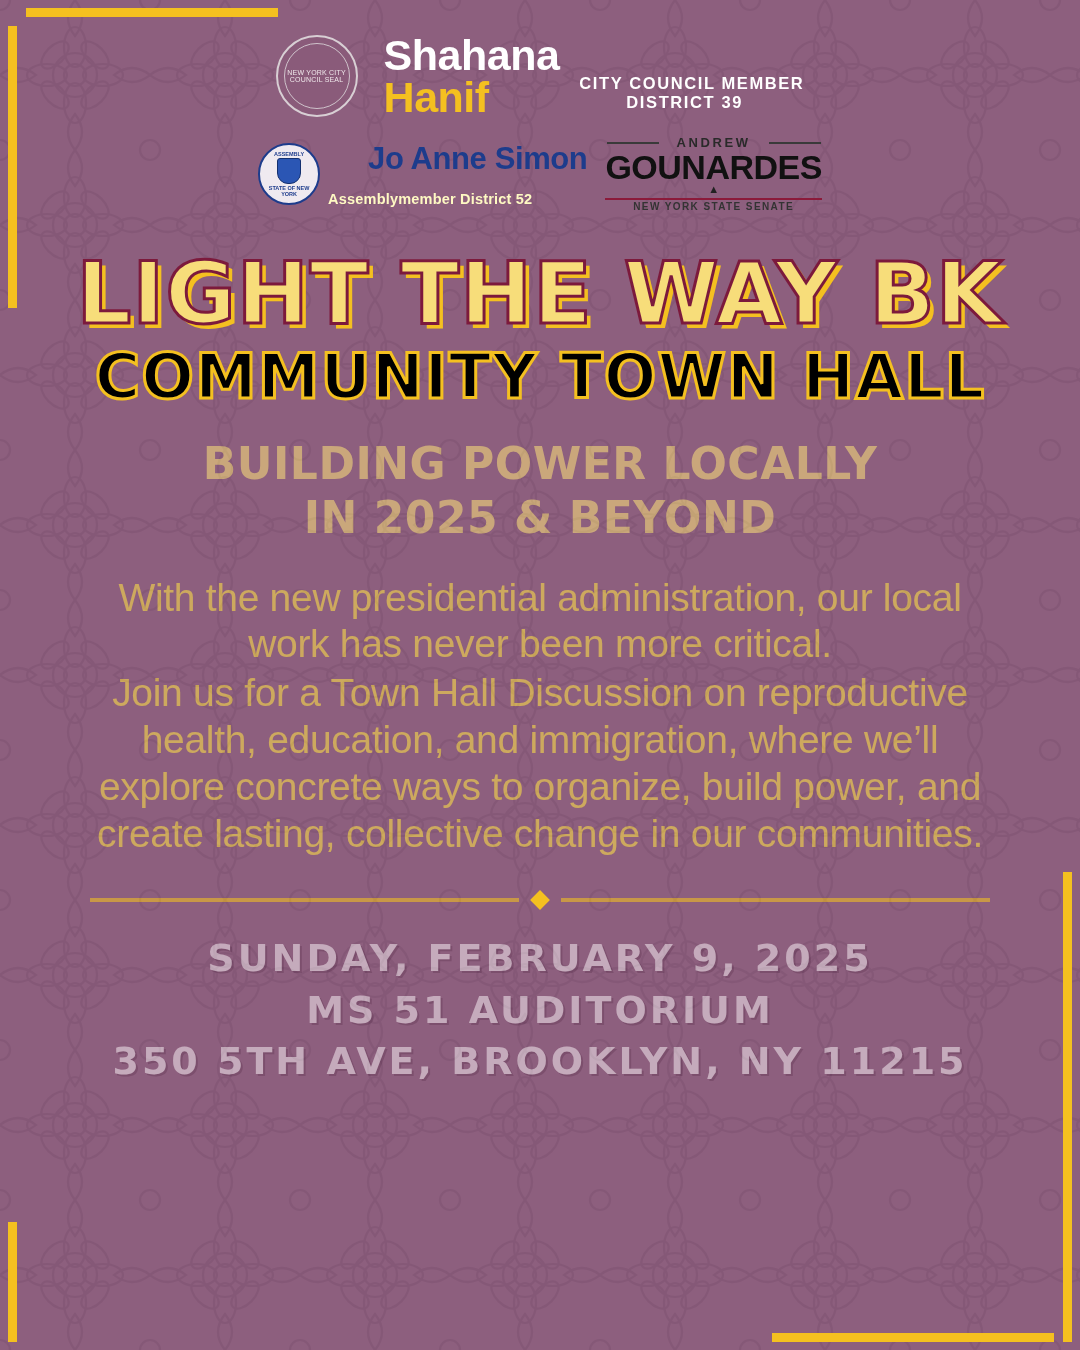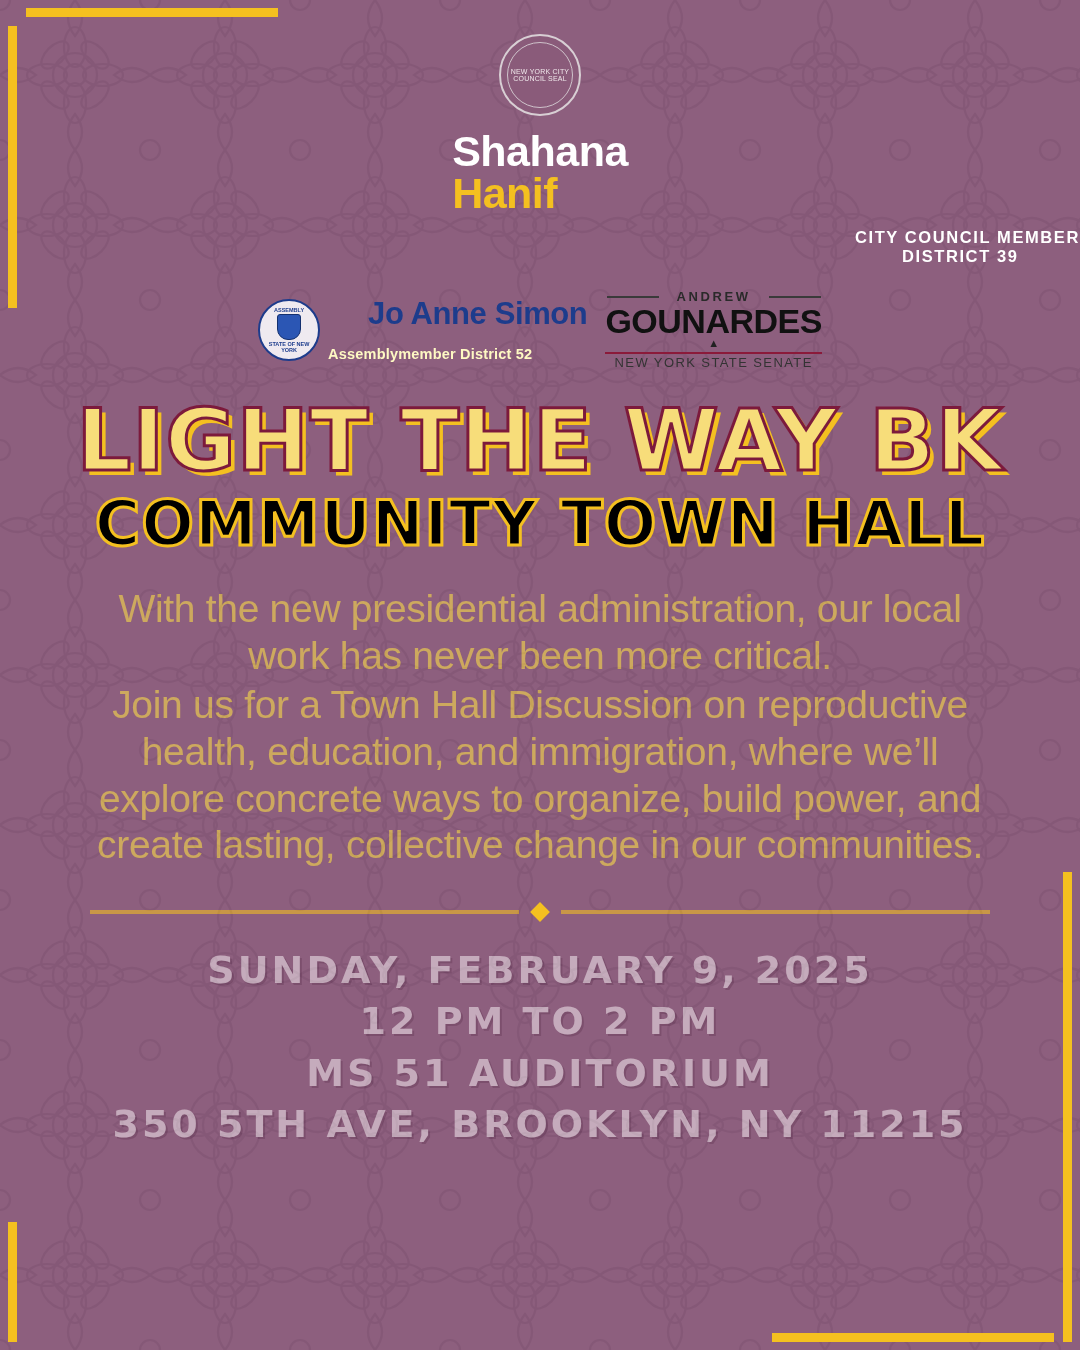--- a/index.html
+++ b/index.html
@@ -51,22 +51,21 @@
 
   
   .logos {
     position: relative;
     padding-top: 34px;
   }
   .logo-row-1 {
     display: flex;
     justify-content: center;
     align-items: center;
-    gap: 14px;
-    flex-direction: column;
+    gap: 26px;
   }
   .seal {
     width: 82px;
     height: 82px;
     border-radius: 50%;
     background: #8a5b7a;
     border: 2px solid #d8cfd4;
     display: flex;
     align-items: center;
     justify-content: center;
@@ -207,36 +206,36 @@
     color: #111;
     line-height: 1;
     margin-top: 1px;
   }
   .gounardes .senate-rule {
     height: 2px;
     background: #8b1a3a;
     margin: 3px 0 2px;
   }
   .gounardes .senate {
-    font-size: 13px;
+    font-size: 10px;
     letter-spacing: 1.4px;
     color: #333;
-    font-weight: normal;
+    font-weight: bold;
   }
   .gounardes .bird {
     font-size: 11px;
     color: #222;
     line-height: 1;
   }
 
   
   .title-wrap {
     position: relative;
     text-align: center;
-    margin-top: 28px;
+    margin-top: 38px;
   }
   .title-main {
     font-size: 86px;
     font-weight: bold;
     letter-spacing: 1px;
     color: #f7dd7a;
     -webkit-text-stroke: 3px #7c1a3c;
     text-shadow: 5px 5px 0 #f4c020;
     line-height: 1;
     font-family: "DejaVu Sans", sans-serif;
@@ -399,32 +398,35 @@
         <div class="senate">NEW YORK STATE SENATE</div>
       </div>
     </div>
   </div>
 
   <div class="title-wrap">
     <div class="title-main">LIGHT THE WAY BK</div>
     <div class="title-sub">COMMUNITY TOWN HALL</div>
   </div>
 
+  <div class="tagline">
+    <div>BUILDING POWER LOCALLY</div>
+    <div>IN 2025 &amp; BEYOND</div>
+  </div>
 
   <div class="body-copy">
     <p>With the new presidential administration, our local work has never been more critical.</p>
     <p>Join us for a Town Hall Discussion on reproductive health, education, and immigration, where we’ll explore concrete ways to organize, build power, and create lasting, collective change in our communities.</p>
   </div>
 
   <div class="divider">
     <span class="line"></span>
     <span class="dot"></span>
     <span class="line"></span>
   </div>
 
   <div class="details">
     <div>SUNDAY, FEBRUARY 9, 2025</div>
-    <div>12 PM TO 2 PM</div>
     <div>MS 51 AUDITORIUM</div>
     <div>350 5TH AVE, BROOKLYN, NY 11215</div>
   </div>
 
 </div>
 
 </body></html>

